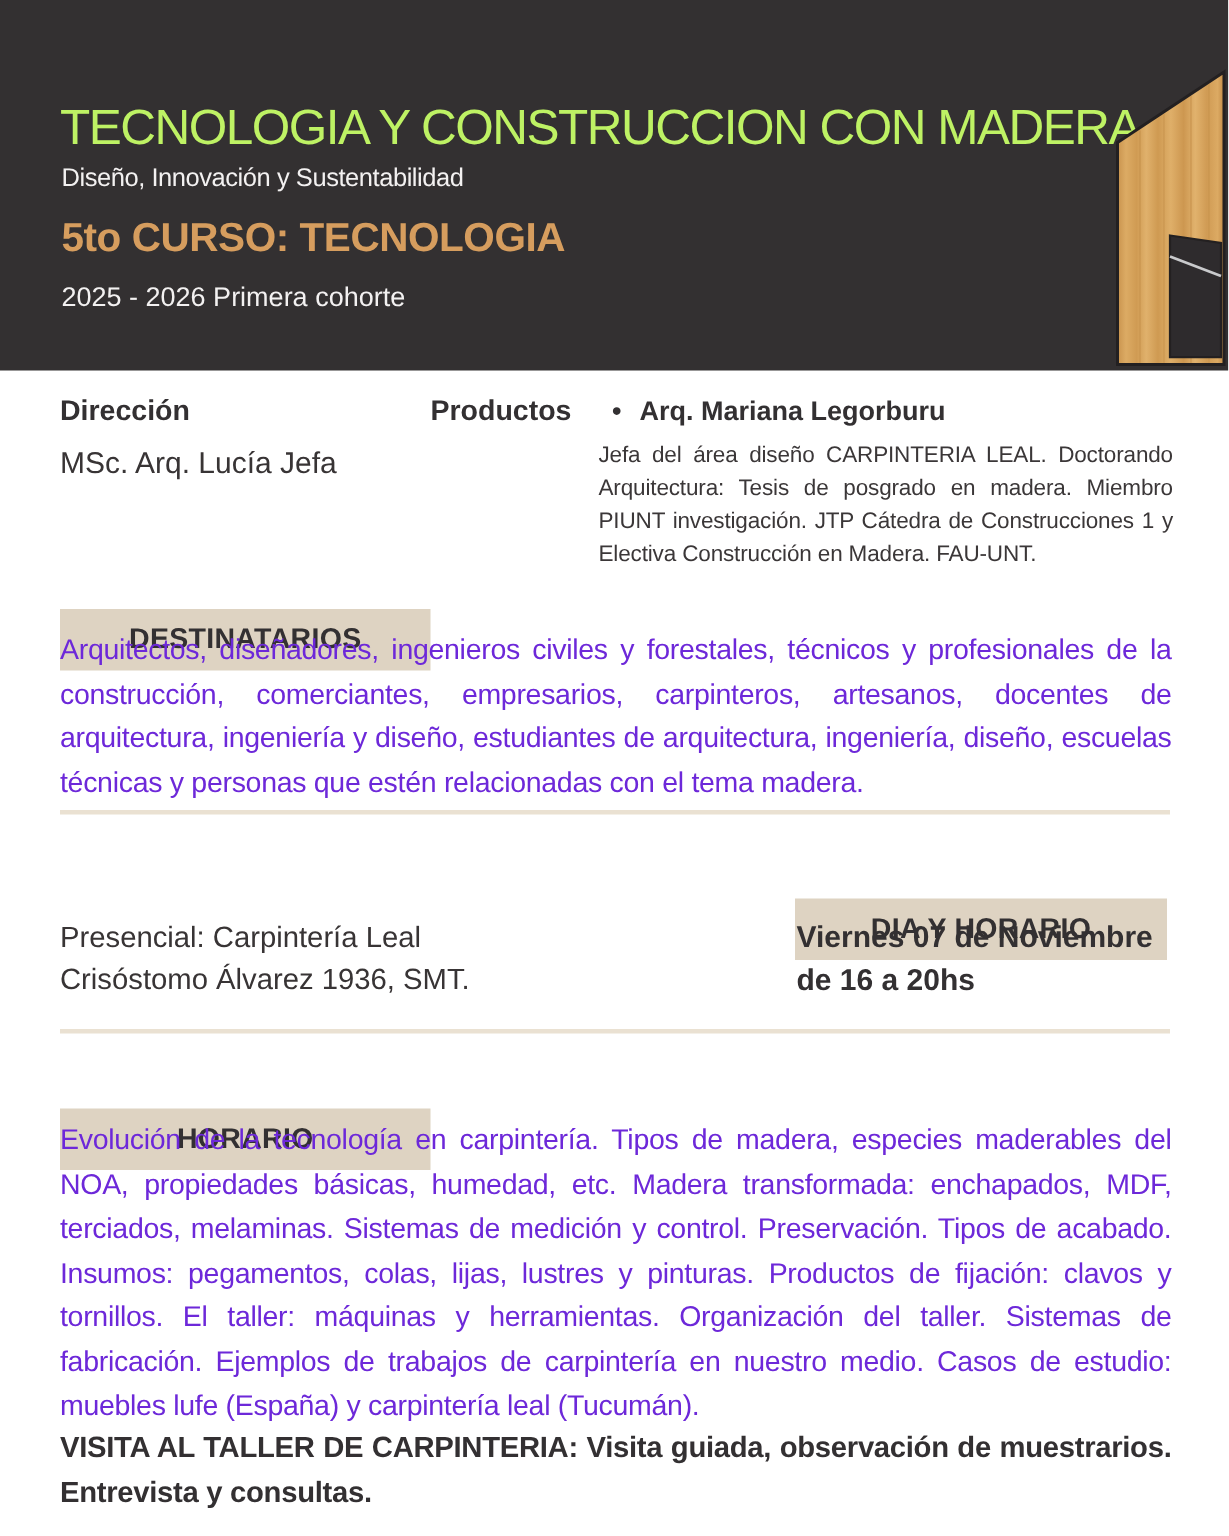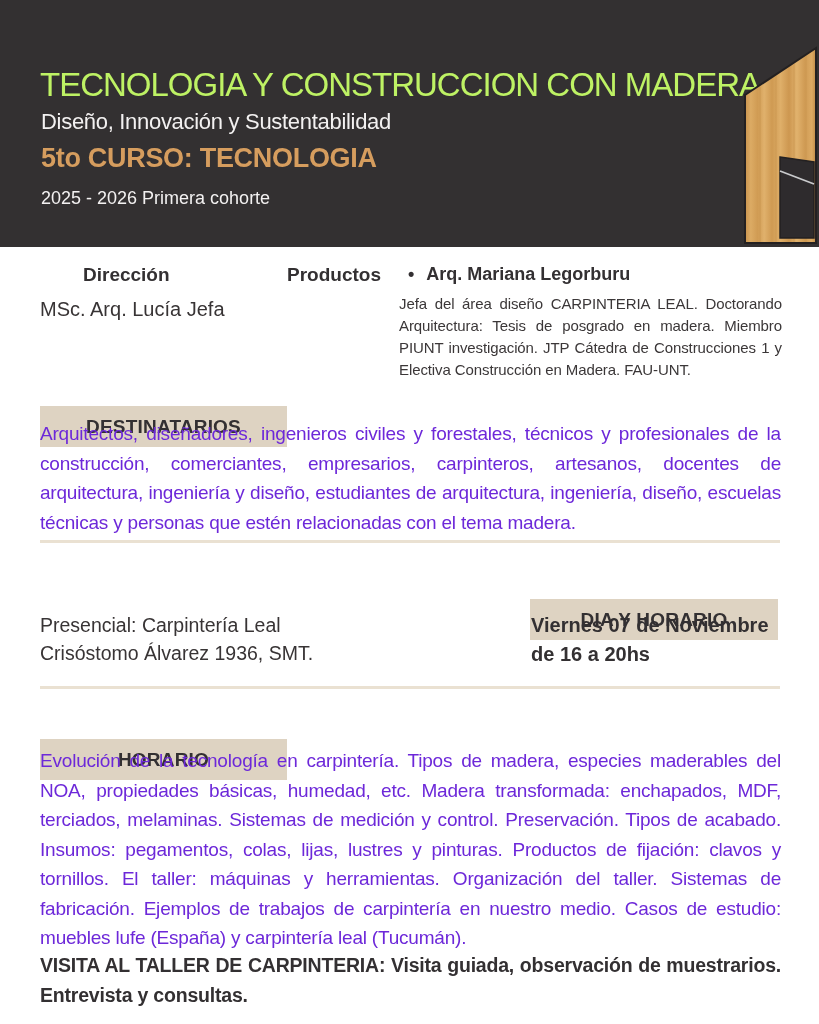--- a/index.html
+++ b/index.html
@@ -24,21 +24,21 @@
     font-size: 14px; letter-spacing: 1.4px;
     color: #7a7678; font-weight: 400;
   }
   .title {
     position: absolute; left: 40px; top: 66px;
     font-size: 33px; letter-spacing: -1px;
     color: #bef264; font-weight: 400; white-space: nowrap;
   }
   .subtitle {
     position: absolute; left: 41px; top: 109px;
-    font-size: 22px; letter-spacing: -0.3px;
+    font-size: 17px; letter-spacing: -0.3px;
     color: #f3f1f1; font-weight: 400;
   }
   .course {
     position: absolute; left: 41px; top: 143px;
     font-size: 27px; letter-spacing: -0.3px;
     color: #d69d5e; font-weight: 700;
   }
   .cohort {
     position: absolute; left: 41px; top: 188px;
     font-size: 18px; color: #f3f1f1; font-weight: 400;
@@ -125,21 +125,21 @@
       <line x1="34" y1="31" x2="34" y2="197" stroke="#bf8a45" stroke-width="0.8" opacity="0.5"></line>
       <line x1="52" y1="19" x2="52" y2="197" stroke="#bf8a45" stroke-width="0.8" opacity="0.6"></line>
       <line x1="64" y1="11" x2="64" y2="197" stroke="#bf8a45" stroke-width="0.8" opacity="0.45"></line>
 
       <polygon points="38,112 72,117 72,193 38,193" fill="#2e2b2d" stroke="#232021" stroke-width="1.5"></polygon>
 
       <line x1="38" y1="126" x2="72" y2="139" stroke="#c9cacc" stroke-width="1.8"></line>
     </svg>
   </div>
 
-  <div class="small-label" style="left:40px; top:264px;margin-left:43px;">Dirección</div>
+  <div class="small-label" style="left:40px; top:264px;">Dirección</div>
   <div class="plain-line" style="left:40px; top:295px; font-size:20px;">MSc. Arq. Lucía Jefa</div>
 
   <div class="small-label" style="left:287px; top:264px;">Productos</div>
 
   <div class="speaker-head">
     <span class="speaker-bullet">•</span>
     <span>Arq. Mariana Legorburu</span>
   </div>
   <div class="speaker-bio">Jefa del área diseño CARPINTERIA LEAL. Doctorando Arquitectura: Tesis de posgrado en madera. Miembro PIUNT investigación. JTP Cátedra de Construcciones 1 y Electiva Construcción en Madera. FAU-UNT.</div>
 

